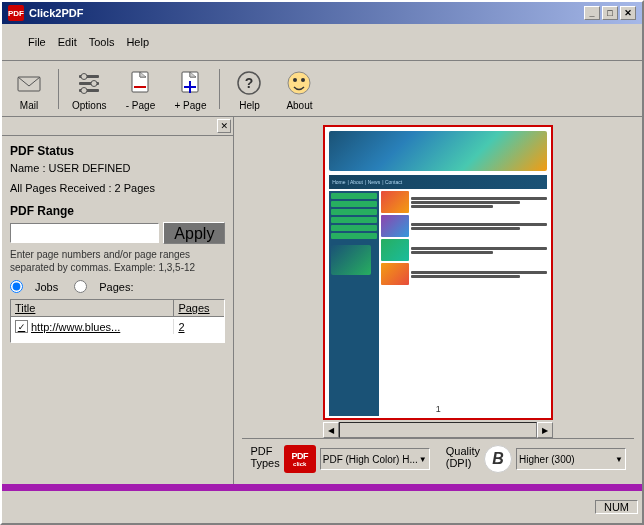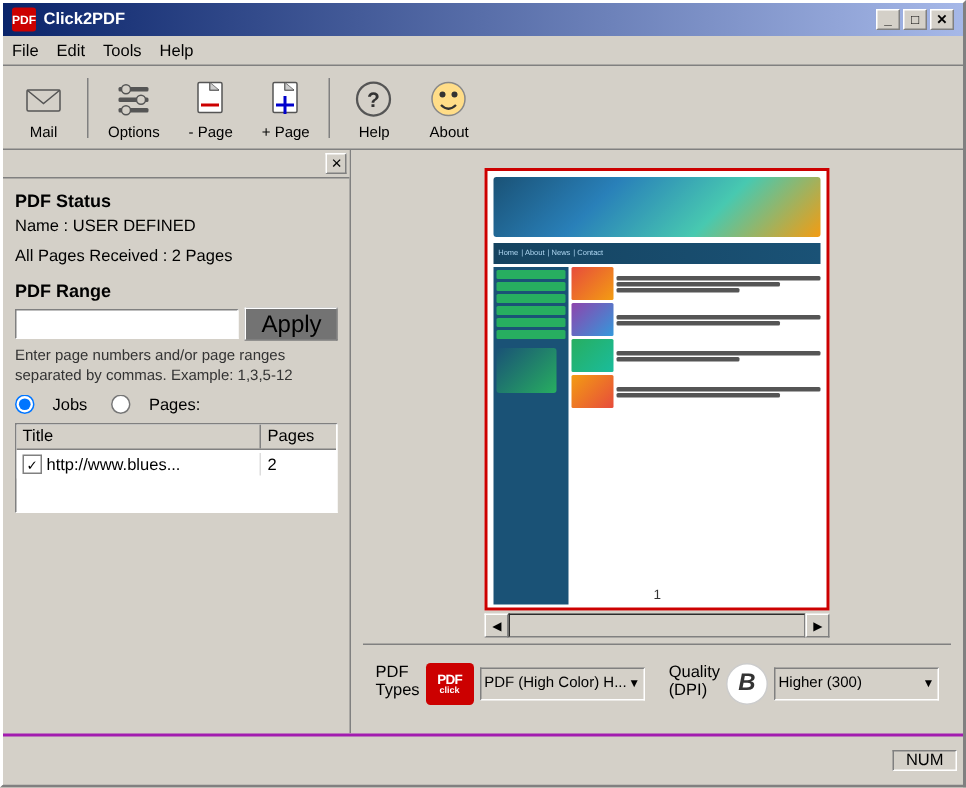--- a/index.html
+++ b/index.html
@@ -64,25 +64,25 @@
       border-bottom-color: #808080;
       font-size: 9px;
       display: flex;
       align-items: center;
       justify-content: center;
       cursor: pointer;
       color: #000;
     }
     .menu-bar {
       background: #d4d0c8;
-      padding: 2px 0;
+      padding: 2px 20px;
       display: flex;
       gap: 0;
       border-bottom: 1px solid #808080;
-      height: 20px;
+      height: 37px;
       align-items: center;
     }
     .menu-item {
       padding: 2px 6px;
       cursor: pointer;
       font-size: 11px;
     }
     .toolbar {
       background: #d4d0c8;
       padding: 3px 4px;
@@ -490,21 +490,21 @@
       right: 3px;
       pointer-events: none;
       font-size: 8px;
     }
     .status-bar {
       display: flex;
       justify-content: flex-end;
       align-items: center;
       padding: 16px 4px;
       background: #d4d0c8;
-      border-top: 2px solid #a21caf;
+      border-top: 7px solid #a21caf;
       height: 18px;
     }
     .status-bar-item {
       border: 1px solid;
       border-top-color: #808080;
       border-left-color: #808080;
       border-right-color: #fff;
       border-bottom-color: #fff;
       padding: 0 8px;
       font-size: 11px;
@@ -640,21 +640,21 @@
             <label class="radio-label">
               <input type="radio" name="range-type" checked="" style="">
               <span>Jobs</span>
             </label>
             <label class="radio-label">
               <input type="radio" name="range-type" style="">
               <span>Pages:</span>
             </label>
           </div>
 
-          <div class="jobs-table" style="height:60px;">
+          <div class="jobs-table" style="height:44px;text-decoration:underline;">
             <div class="jobs-table-header">
               <div class="jobs-col-title">Title</div>
               <div class="jobs-col-pages">Pages</div>
             </div>
             <div class="jobs-row">
               <div class="jobs-row-title">
                 <div class="checkbox-icon">✓</div>
                 <span>http://www.blues...</span>
               </div>
               <div class="jobs-row-pages">2</div>

